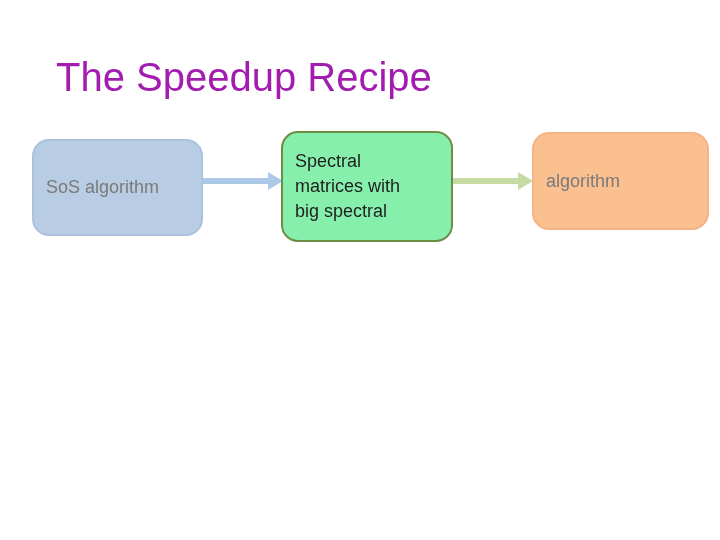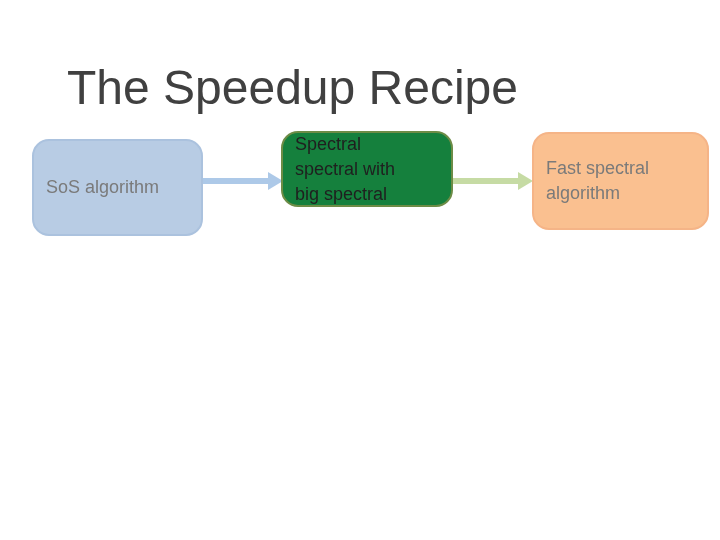--- a/index.html
+++ b/index.html
@@ -12,25 +12,25 @@
     width: 720px;
     height: 540px;
     background: #ffffff;
     overflow: hidden;
     font-family: "Liberation Sans", sans-serif;
   }
   .title {
     position: absolute;
     left: 55px;
     top: 52px;
-    margin: 12px;
-    font-size: 48px;
+    margin: 1px;
+    font-size: 40px;
     font-weight: 400;
     line-height: 48px;
-    color: #404040;
+    color: #a21caf;
     letter-spacing: 0px;
     white-space: nowrap;
   }
   .box {
     position: absolute;
     box-sizing: border-box;
     border-radius: 17px;
     display: flex;
     flex-direction: column;
     justify-content: center;
@@ -49,22 +49,22 @@
     width: 171px;
     height: 97px;
     background: #b8cce4;
     border: 2px solid #abc2de;
     color: #7a7a7a;
   }
   .box-spectral {
     left: 281px;
     top: 131px;
     width: 172px;
-    height: 76px;
-    background: #15803d;
+    height: 111px;
+    background: #86efac;
     border: 2px solid #6d8c46;
     color: #1f1f1f;
   }
   .box-fast {
     left: 532px;
     top: 132px;
     width: 177px;
     height: 98px;
     background: #fac090;
     border: 2px solid #f5b487;
@@ -113,27 +113,26 @@
     <span class="line">SoS algorithm</span>
   </div>
 
   <div class="arrow-blue">
     <div class="arrow-shaft"></div>
     <div class="arrow-head"></div>
   </div>
 
   <div class="box box-spectral">
     <span class="line">Spectral</span>
-    <span class="line">spectral with</span>
+    <span class="line">matrices with</span>
     <span class="line">big spectral</span>
   </div>
 
   <div class="arrow-green">
     <div class="arrow-shaft"></div>
     <div class="arrow-head"></div>
   </div>
 
   <div class="box box-fast">
-    <span class="line">Fast spectral</span>
     <span class="line">algorithm</span>
   </div>
 
 </div>
 
 </body></html>

